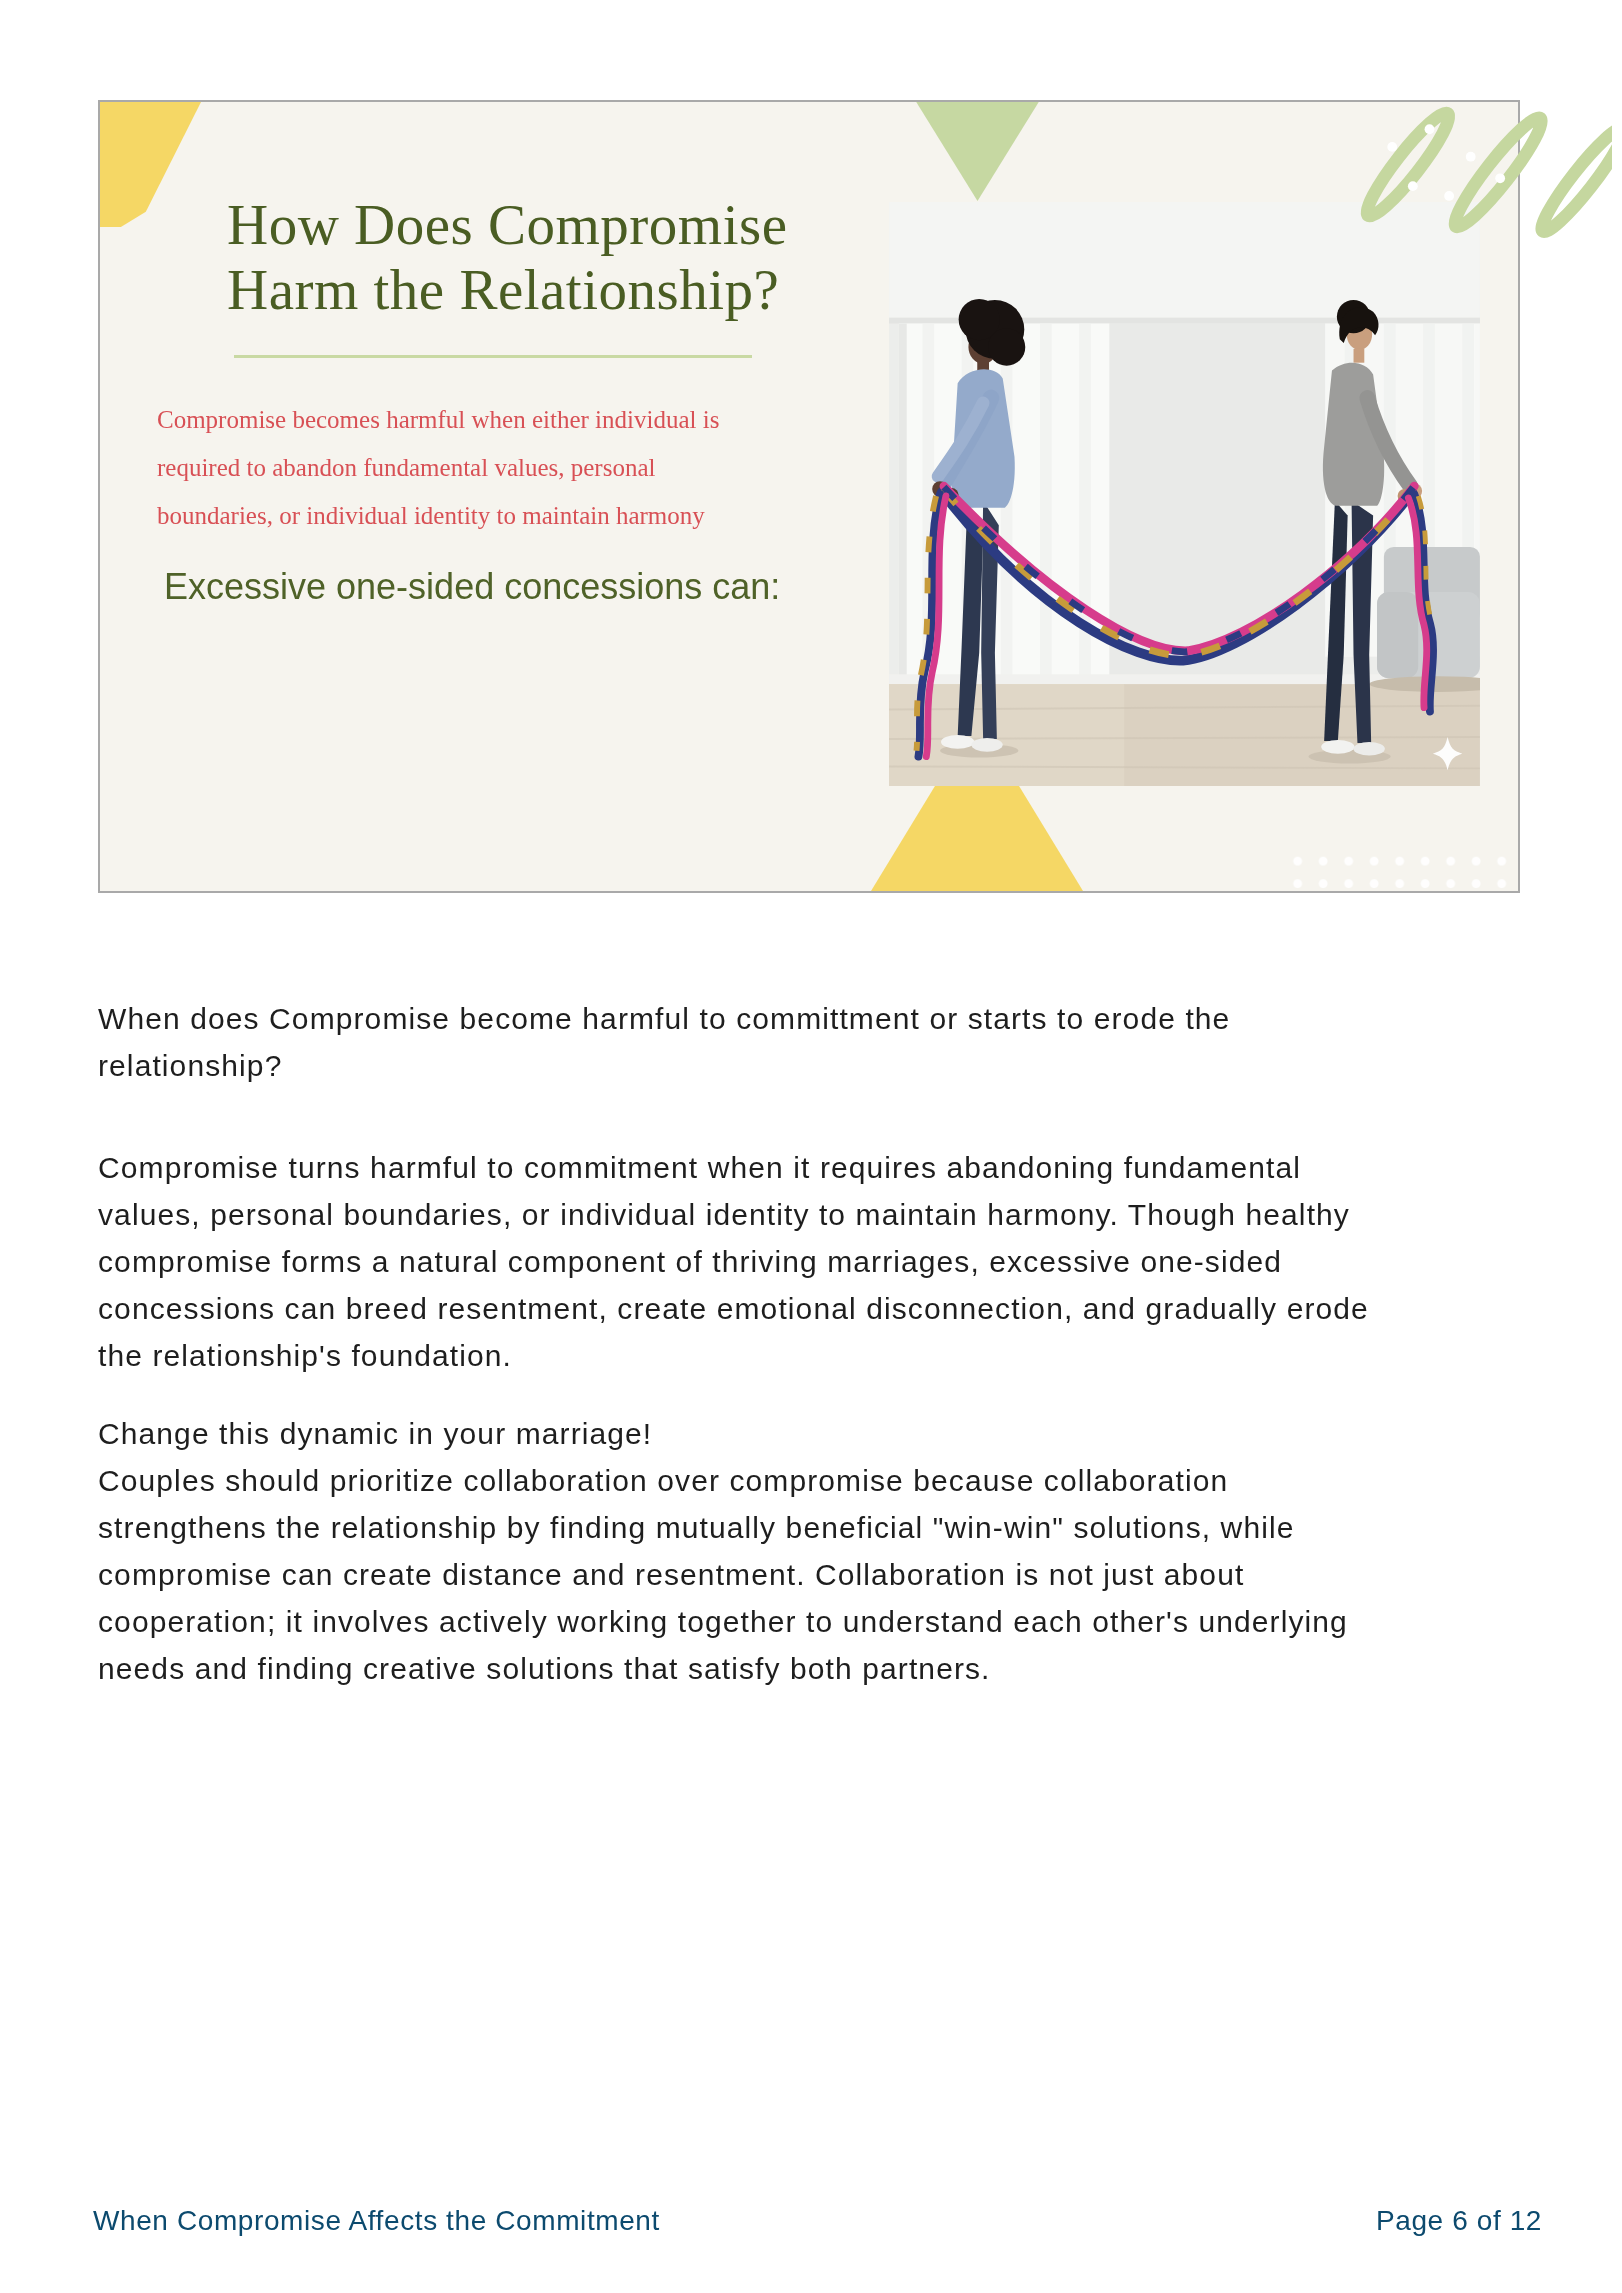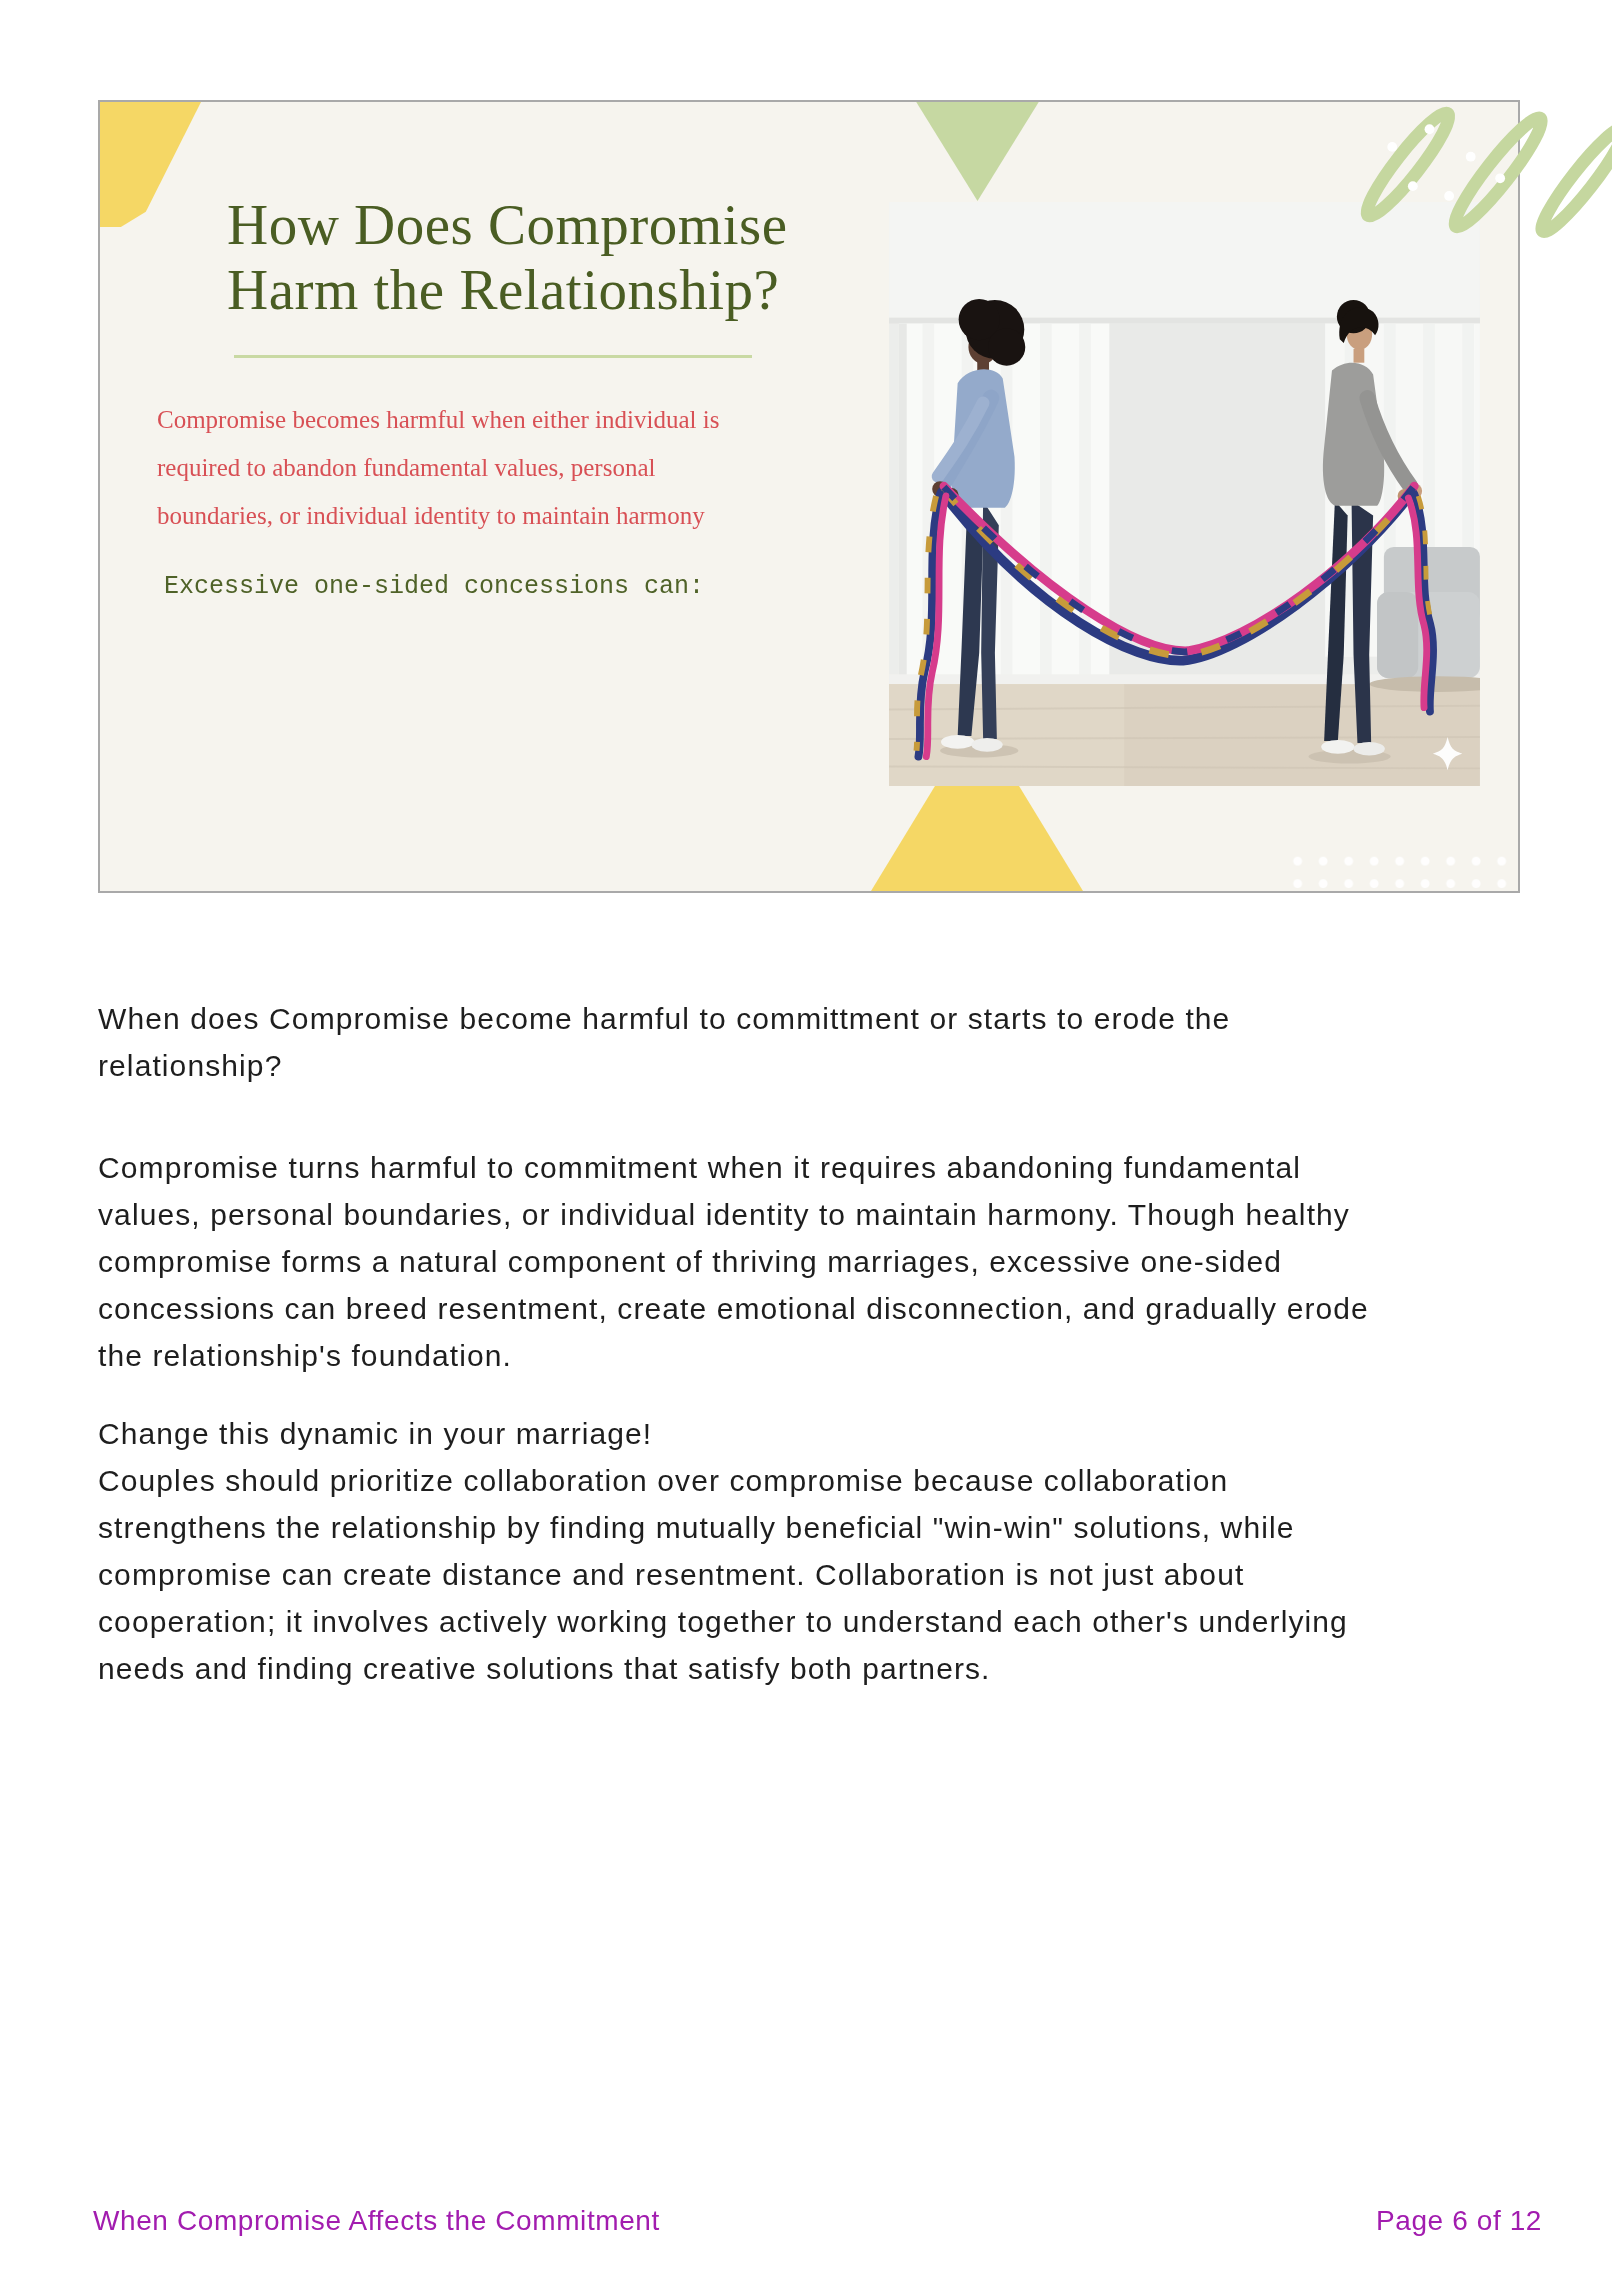--- a/index.html
+++ b/index.html
@@ -20,21 +20,21 @@
 
   .slide-title{position:absolute;left:127px;top:90px;z-index:4;
         font-family:"Liberation Serif", serif;font-size:57px;line-height:65px;
         color:#4a5d23;white-space:pre-line;letter-spacing:0.5px;}
   .slide-divider{position:absolute;left:134px;top:253px;width:518px;height:2.9px;background:#c9d9a3;z-index:4;}
 
   .slide-red{position:absolute;left:57px;top:294px;z-index:4;
         font-family:"Liberation Serif", serif;font-size:25px;line-height:48px;
         color:#d85055;white-space:pre-line;}
   .slide-green-head{position:absolute;left:64px;top:465px;z-index:4;
-        font-family:Liberation Mono, monospace;font-size:25px;line-height:39px;
+        font-family:Liberation Sans, sans-serif;font-size:36px;line-height:39px;
         color:#4f6228;}
   .slide-green-list{position:absolute;left:64px;top:506px;z-index:4;
         font-family:"Liberation Serif", serif;font-size:29px;line-height:54px;
         color:#4f6228;white-space:pre-line;}
 
   .slide-photo{position:absolute;left:789px;top:100px;width:591px;height:584px;z-index:2;}
   .slide-photo svg{display:block;}
 
   .dots-grid{position:absolute;left:1182px;top:745px;width:247px;height:47px;z-index:3;
         background-image:radial-gradient(circle, rgba(255,255,255,.95) 3.9px, rgba(255,255,255,0) 4.9px);
@@ -46,21 +46,21 @@
   
   .body-text{position:absolute;left:98px;top:995px;width:1451px;color:#1e1e1e;
         font-size:30px;line-height:47px;letter-spacing:1.1px;}
   .body-text .para{white-space:pre-line;}
   .para.p2{margin-top:55px;}
   .para.p3{margin-top:31px;}
 
   
   .footer{position:absolute;left:93px;right:80px;top:2205px;display:flex;
         justify-content:space-between;align-items:center;
-        font-size:28px;color:#a21caf;letter-spacing:0.6px;}
+        font-size:28px;color:#0c4a6e;letter-spacing:0.6px;}
 </style>
 </head>
 <body>
 
 <div class="page">
 
   <div class="slide">
     <div class="slide-inner">
 
       <div class="corner-yellow"></div>

